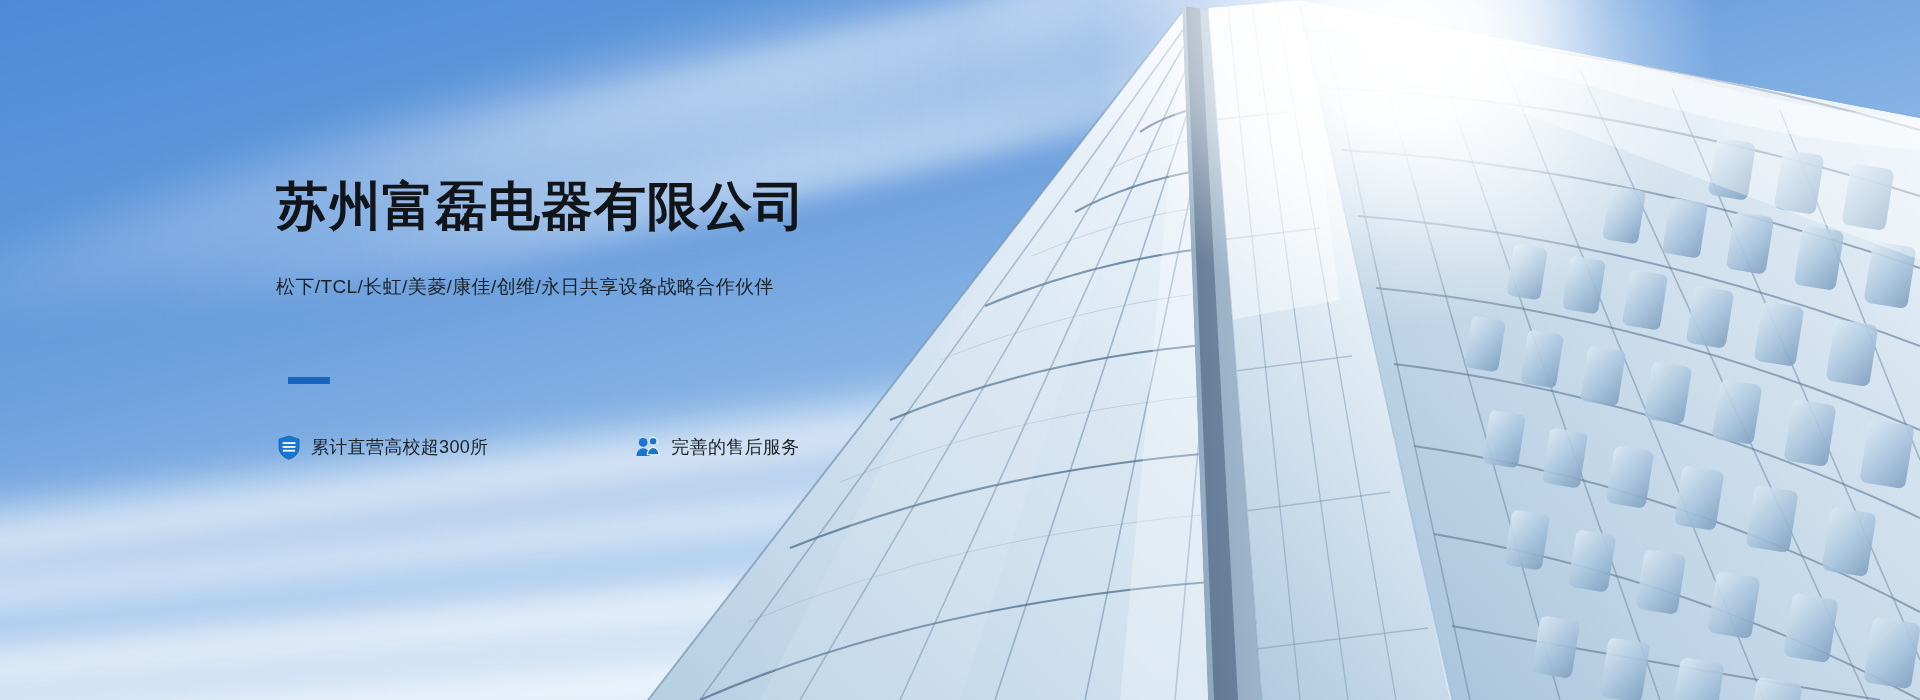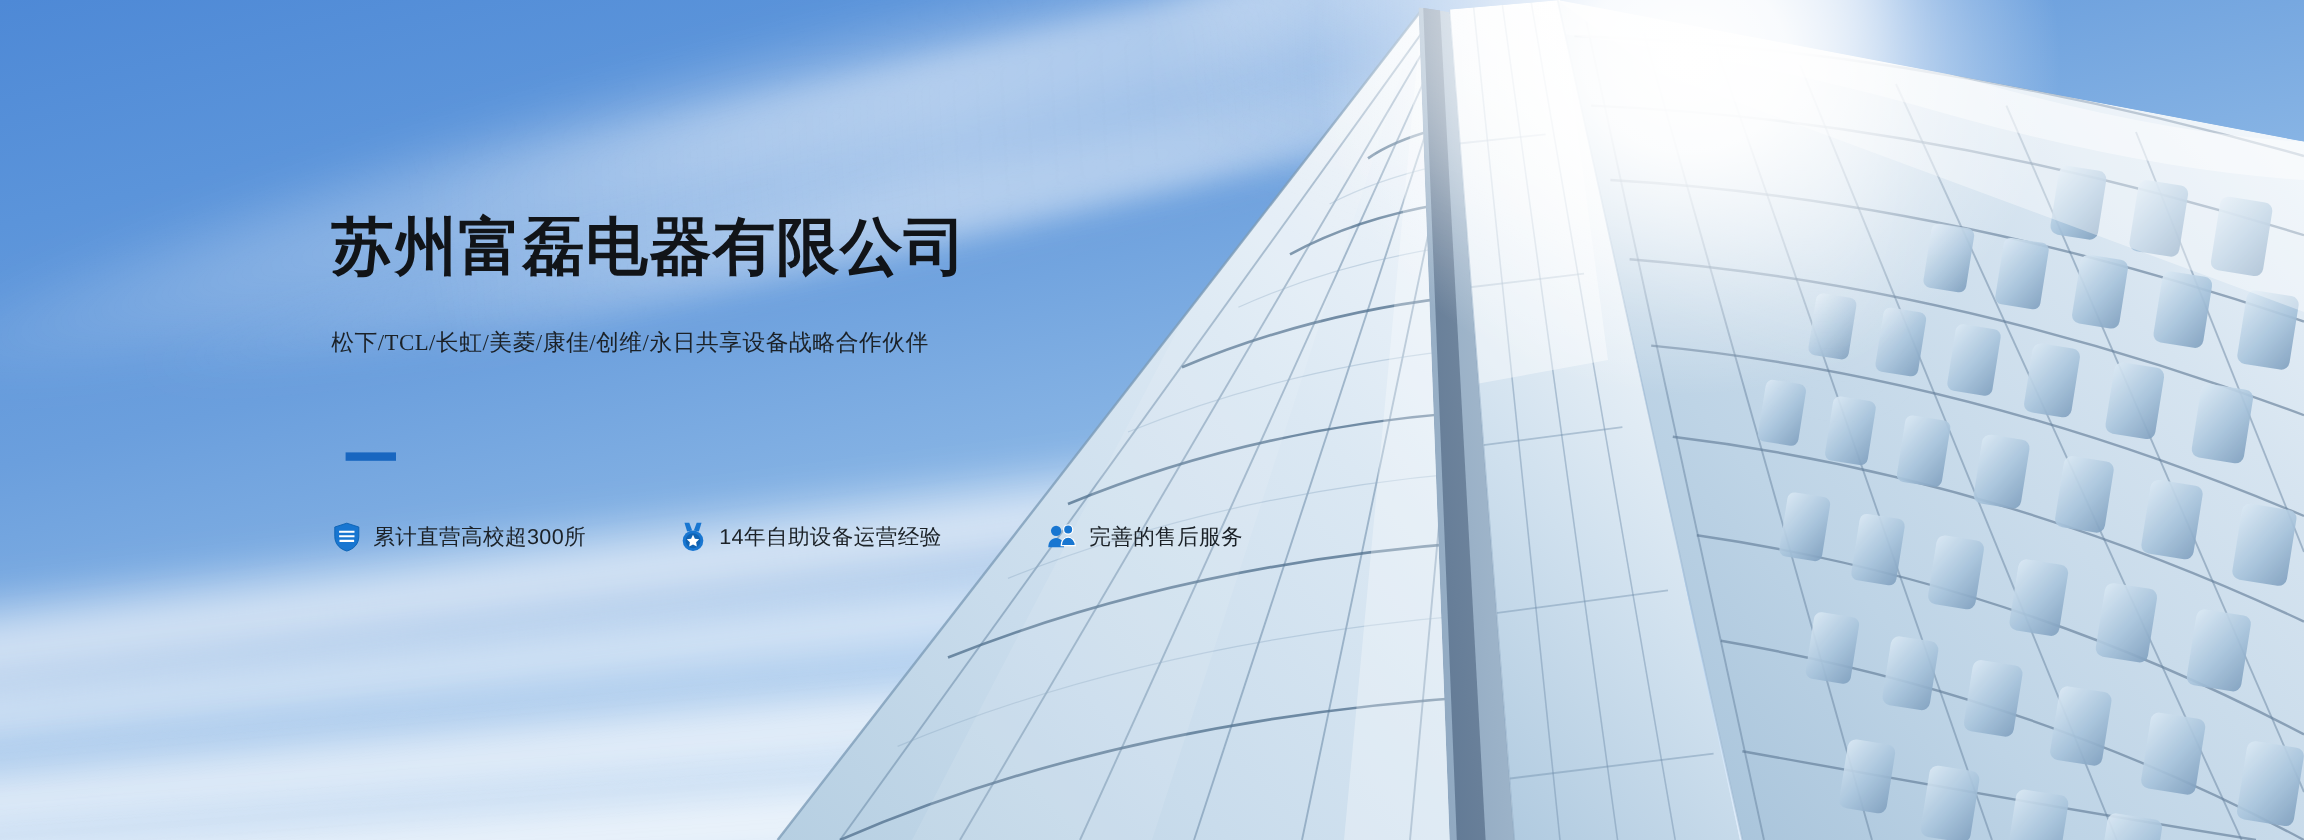--- a/index.html
+++ b/index.html
@@ -141,21 +141,20 @@
     white-space:nowrap;
   }
   .sub{
     position:absolute; left:0;
     margin:0;
     font-size:19px;
     color:#1b2127;
     letter-spacing:.4px;
     white-space:nowrap;
     line-height:1.5;
-    font-family:Liberation Serif, serif;
   }
   .sub1{top:273px;}
   .sub2{top:305px;}
 
   .divider{
     position:absolute;
     left:12px; top:377px;
     width:42px; height:7px;
     background:#1866c0;
   }
@@ -431,34 +430,20 @@
               <path d="M5.9 14.8 L18.1 14.8 L18.1 16.6 L5.9 16.6 Z"></path>
             </g>
             <path d="M12 1 L22 4.2 V12 C22 18.4 17.6 22.6 12 24.2 C6.4 22.6 2 18.4 2 12 V4.2 Z" fill="none" stroke="#0f63b4" stroke-width=".8"></path>
           </svg>
         </span>
         <span class="badge-label">累计直营高校超300所</span>
       </div>
 
       <span class="gap1"></span>
 
-      <div class="badge">
-        <span class="badge-icon">
-          <svg width="21" height="25" viewBox="0 0 21 25" xmlns="http://www.w3.org/2000/svg">
-            <g fill="#1876d1">
-              <path d="M3.4 0.6 L7.4 0.6 L9.8 7.0 L5.6 8.0 Z"></path>
-              <path d="M17.6 0.6 L13.6 0.6 L11.2 7.0 L15.4 8.0 Z"></path>
-            </g>
-            <circle cx="10.5" cy="15.6" r="8.6" fill="#1876d1"></circle>
-            <circle cx="10.5" cy="15.6" r="6.2" fill="#0f63b4"></circle>
-            <path d="M10.5 10.6 L12.1 13.9 L15.7 14.4 L13.1 16.9 L13.7 20.5 L10.5 18.8 L7.3 20.5 L7.9 16.9 L5.3 14.4 L8.9 13.9 Z" fill="#ffffff"></path>
-          </svg>
-        </span>
-        <span class="badge-label">14年自助设备运营经验</span>
-      </div>
 
       <span class="gap2"></span>
 
       <div class="badge">
         <span class="badge-icon">
           <svg width="27" height="22" viewBox="0 0 27 22" xmlns="http://www.w3.org/2000/svg">
             <g fill="#1876d1">
               <circle cx="7.4" cy="6.2" r="4.5"></circle>
               <path d="M0.6 20.4 C0.6 15.4 3.6 12.4 7.4 12.4 C11.2 12.4 14.2 15.4 14.2 20.4 Z"></path>
               <circle cx="17.8" cy="5.0" r="4.0"></circle>

